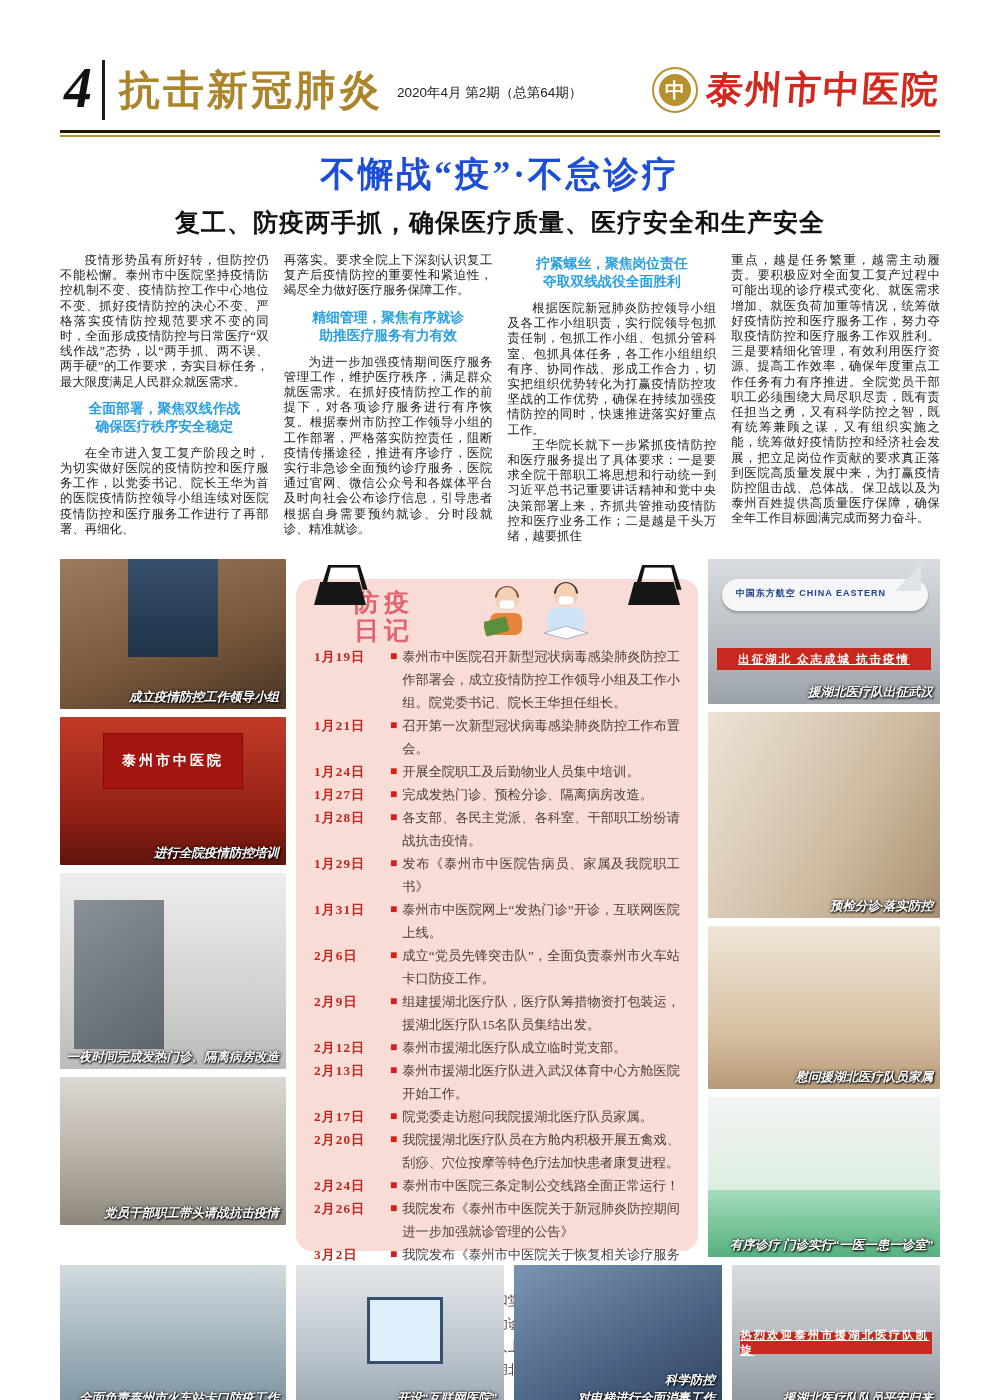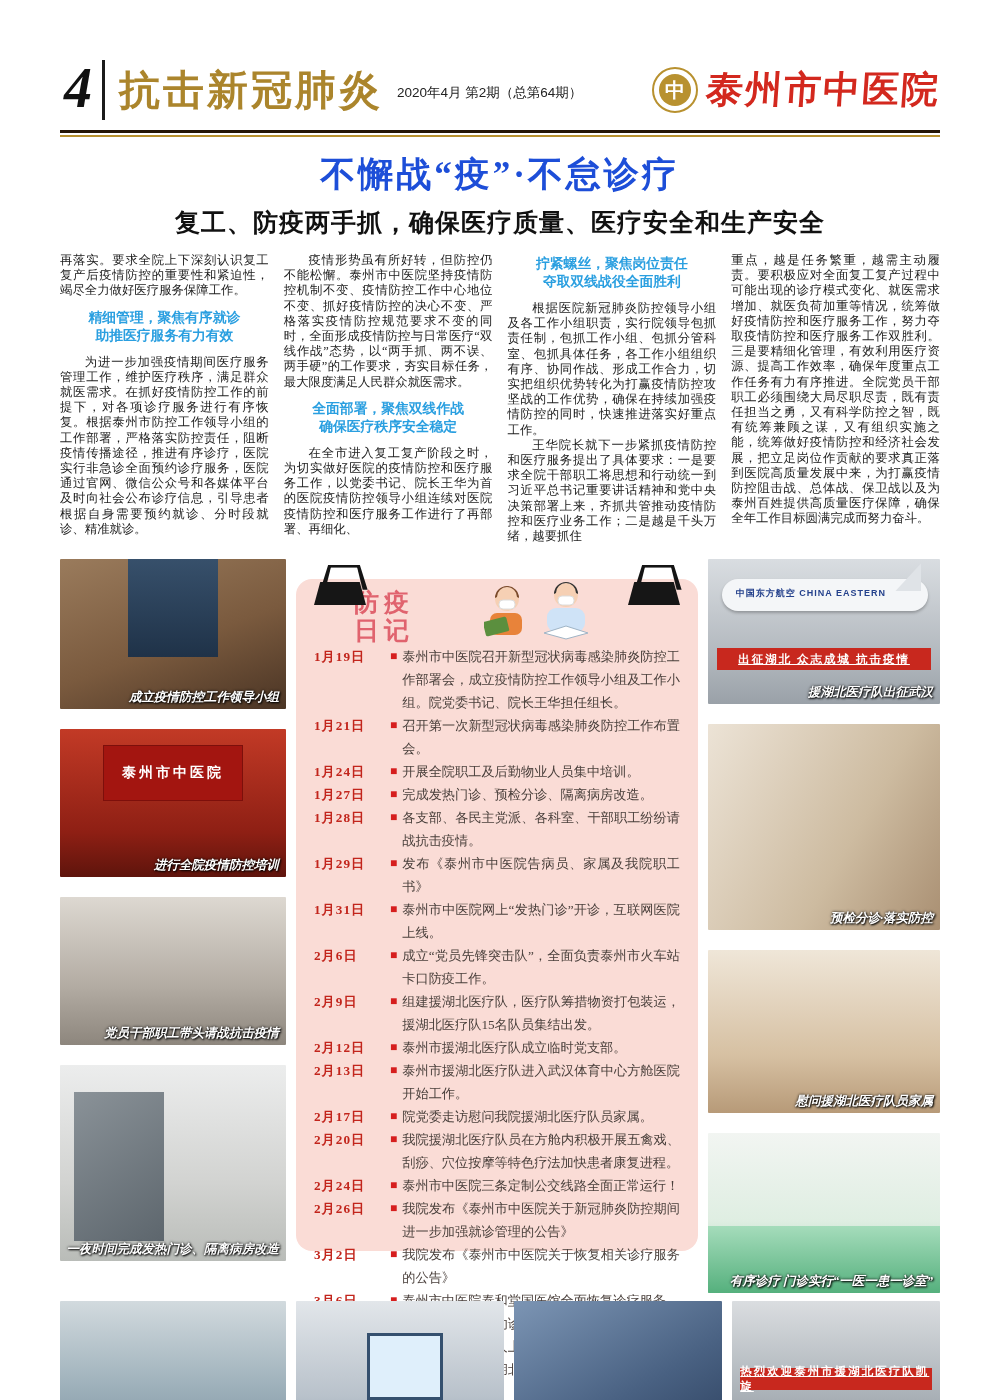--- a/index.html
+++ b/index.html
@@ -27,21 +27,21 @@
   .headline h2 { font-size:25px; letter-spacing:1px; color:#111; font-weight:bold; margin-top:8px; }
 
   
   .columns { display:flex; gap:15px; height:300px; overflow:hidden; margin-top:4px; }
   .col { flex:1; min-width:0; }
   .col p { font-size:12.4px; line-height:15.2px; text-align:justify; text-indent:2em; color:#1c1c1c; }
   .col h3 { font-size:13.8px; line-height:18px; color:#2a9fe0; text-align:center; font-weight:bold; margin:10px 0; }
 
   
   .midgrid { display:flex; gap:10px; margin-top:6px; }
-  .pcol { display:flex; flex-direction:column; gap:20px; }
+  .pcol { display:flex; flex-direction:column; gap:8px; }
   .pcol.left { width:226px; }
   .pcol.right { width:232px; }
   .diary-wrap { flex:1; position:relative; }
 
   .photo { position:relative; overflow:hidden; border-radius:1px; }
   .photo figcaption { position:absolute; left:6px; right:7px; bottom:3px; text-align:right;
         font-size:12.5px; font-weight:bold; font-style:italic; color:#fff; line-height:1.4;
         text-shadow:0 0 3px #000, 1px 1px 2px #000; }
   .photo .cap2 { display:block; }
 
@@ -123,28 +123,28 @@
     <div class="rule-gold"></div>
   </div>
 
   <section class="headline">
     <h1>不懈战“疫”·不怠诊疗</h1>
     <h2>复工、防疫两手抓，确保医疗质量、医疗安全和生产安全</h2>
   </section>
 
   <section class="columns">
     <div class="col">
+      <p>疫情形势虽有所好转，但防控仍不能松懈。泰州市中医院坚持疫情防控机制不变、疫情防控工作中心地位不变、抓好疫情防控的决心不变、严格落实疫情防控规范要求不变的同时，全面形成疫情防控与日常医疗“双线作战”态势，以“两手抓、两不误、两手硬”的工作要求，夯实目标任务，最大限度满足人民群众就医需求。</p>
+      <h3><span>全面部署，聚焦双线作战</span><br><span>确保医疗秩序安全稳定</span></h3>
+      <p>在全市进入复工复产阶段之时，为切实做好医院的疫情防控和医疗服务工作，以党委书记、院长王华为首的医院疫情防控领导小组连续对医院疫情防控和医疗服务工作进行了再部署、再细化、</p>
+    </div>
+    <div class="col">
       <p style="text-indent:0">再落实。要求全院上下深刻认识复工复产后疫情防控的重要性和紧迫性，竭尽全力做好医疗服务保障工作。</p>
       <h3><span>精细管理，聚焦有序就诊</span><br><span>助推医疗服务有力有效</span></h3>
       <p>为进一步加强疫情期间医疗服务管理工作，维护医疗秩序，满足群众就医需求。在抓好疫情防控工作的前提下，对各项诊疗服务进行有序恢复。根据泰州市防控工作领导小组的工作部署，严格落实防控责任，阻断疫情传播途径，推进有序诊疗，医院实行非急诊全面预约诊疗服务，医院通过官网、微信公众号和各媒体平台及时向社会公布诊疗信息，引导患者根据自身需要预约就诊、分时段就诊、精准就诊。</p>
-    </div>
-    <div class="col">
-      <p>疫情形势虽有所好转，但防控仍不能松懈。泰州市中医院坚持疫情防控机制不变、疫情防控工作中心地位不变、抓好疫情防控的决心不变、严格落实疫情防控规范要求不变的同时，全面形成疫情防控与日常医疗“双线作战”态势，以“两手抓、两不误、两手硬”的工作要求，夯实目标任务，最大限度满足人民群众就医需求。</p>
-      <h3><span>全面部署，聚焦双线作战</span><br><span>确保医疗秩序安全稳定</span></h3>
-      <p>在全市进入复工复产阶段之时，为切实做好医院的疫情防控和医疗服务工作，以党委书记、院长王华为首的医院疫情防控领导小组连续对医院疫情防控和医疗服务工作进行了再部署、再细化、</p>
     </div>
     <div class="col">
       <h3 style="margin-top:2px"><span>拧紧螺丝，聚焦岗位责任</span><br><span>夺取双线战役全面胜利</span></h3>
       <p>根据医院新冠肺炎防控领导小组及各工作小组职责，实行院领导包抓责任制，包抓工作小组、包抓分管科室、包抓具体任务，各工作小组组织有序、协同作战、形成工作合力，切实把组织优势转化为打赢疫情防控攻坚战的工作优势，确保在持续加强疫情防控的同时，快速推进落实好重点工作。</p>
       <p>王华院长就下一步紧抓疫情防控和医疗服务提出了具体要求：一是要求全院干部职工将思想和行动统一到习近平总书记重要讲话精神和党中央决策部署上来，齐抓共管推动疫情防控和医疗业务工作；二是越是千头万绪，越要抓住</p>
     </div>
     <div class="col">
       <p style="text-indent:0">重点，越是任务繁重，越需主动履责。要积极应对全面复工复产过程中可能出现的诊疗模式变化、就医需求增加、就医负荷加重等情况，统筹做好疫情防控和医疗服务工作，努力夺取疫情防控和医疗服务工作双胜利。三是要精细化管理，有效利用医疗资源、提高工作效率，确保年度重点工作任务有力有序推进。全院党员干部职工必须围绕大局尽职尽责，既有责任担当之勇，又有科学防控之智，既有统筹兼顾之谋，又有组织实施之能，统筹做好疫情防控和经济社会发展，把立足岗位作贡献的要求真正落到医院高质量发展中来，为打赢疫情防控阻击战、总体战、保卫战以及为泰州百姓提供高质量医疗保障，确保全年工作目标圆满完成而努力奋斗。</p>
     </div>
   </section>
@@ -152,25 +152,25 @@
   <section class="midgrid">
 
     <div class="pcol left">
       <figure class="photo ph-l1 h150">
         <figcaption><span class="cap">成立疫情防控工作领导小组</span></figcaption>
       </figure>
       <figure class="photo ph-l2 h148">
         <div class="screen">泰州市中医院</div>
         <figcaption><span class="cap">进行全院疫情防控培训</span></figcaption>
       </figure>
+      <figure class="photo ph-l4 h196">
+        <figcaption><span class="cap">一夜时间完成发热门诊、隔离病房改造</span></figcaption>
+      </figure>
       <figure class="photo ph-l3 h148">
         <figcaption><span class="cap">党员干部职工带头请战抗击疫情</span></figcaption>
-      </figure>
-      <figure class="photo ph-l4 h196">
-        <figcaption><span class="cap">一夜时间完成发热门诊、隔离病房改造</span></figcaption>
       </figure>
     </div>
 
     <div class="diary-wrap">
       <div class="diary">
         <div class="clip cl"></div>
         <div class="clip cr"></div>
         <div class="diary-head">
           <div class="diary-title">
             <div>防疫</div>

